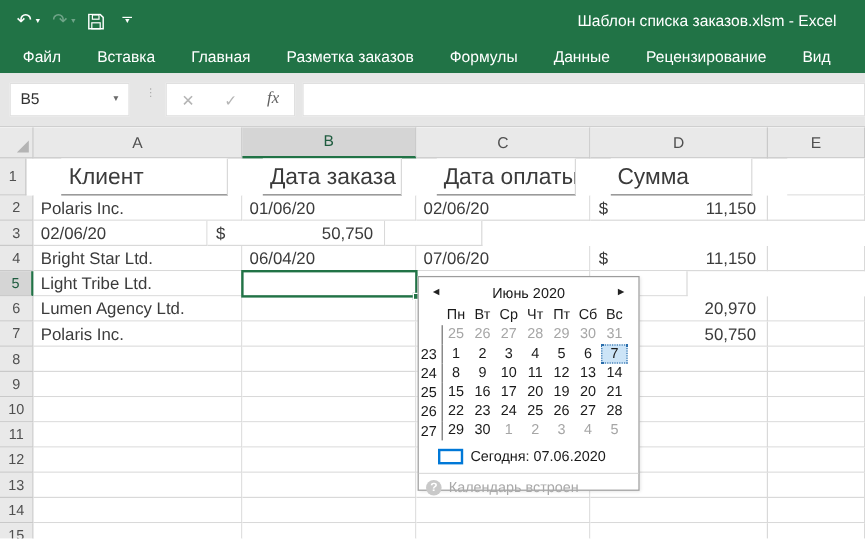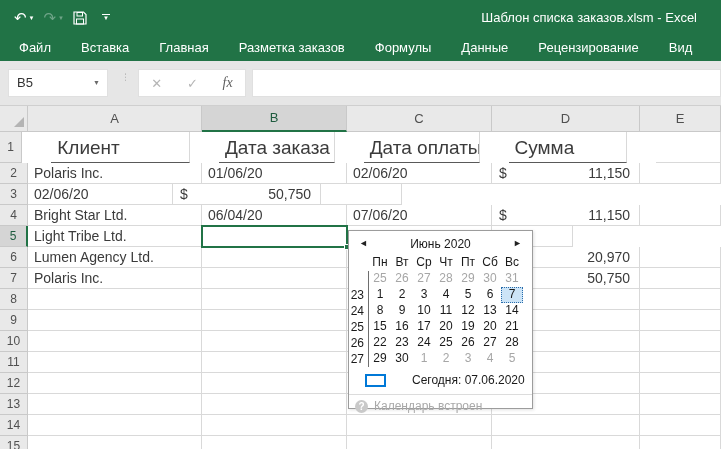--- a/index.html
+++ b/index.html
@@ -77,21 +77,21 @@
   #cal-next { position:absolute; right:10px; top:7px; font-size:9px; color:#222; }
   #cal-title { text-align:center; font-size:12px; }
   #cal-weekdays { display:flex; margin-left:20px; height:18px; align-items:center; }
   #cal-weekdays span { width:22px; text-align:center; }
   .cal-week { display:flex; height:16px; margin-left:0; }
   .wn { width:20px; text-align:right; padding-right:4px; border-right:1px solid #6e6e6e;
         line-height:16px; }
   .day { width:22px; text-align:center; line-height:15px; }
   .day.muted { color:#a6a6a6; }
   .day.today { background:#cce4f7; outline:1px dotted #2a6dab; outline-offset:-1px; }
-  #cal-today-row { display:flex; align-items:center; margin:4px 0 0 16px; height:18px;gap:20px; }
+  #cal-today-row { display:flex; align-items:center; margin:4px 0 0 16px; height:18px; }
   #today-box { width:21px; height:13px; border:2px solid #0078d7; background:#fff; margin-right:6px; }
   #cal-divider { border-top:1px solid #dcdcdc; margin-top:5px; }
   #cal-status { display:flex; align-items:center; padding:4px 6px; }
   #q-ico { width:13px; height:13px; border-radius:50%; background:#c9c9c9; color:#fff; font-size:10px;
            font-weight:bold; text-align:center; line-height:13px; margin-right:6px; }
   #cal-status-text { color:#a9a9a9; }
 </style>
 </head>
 <body>
 

